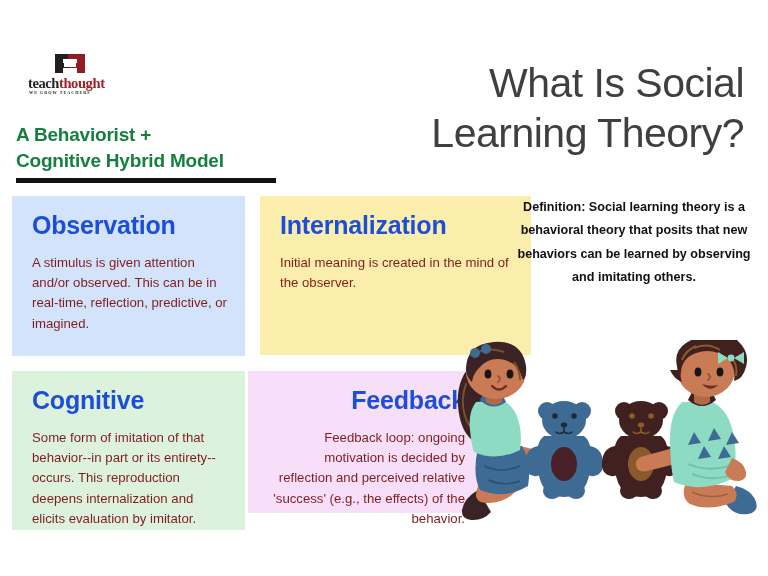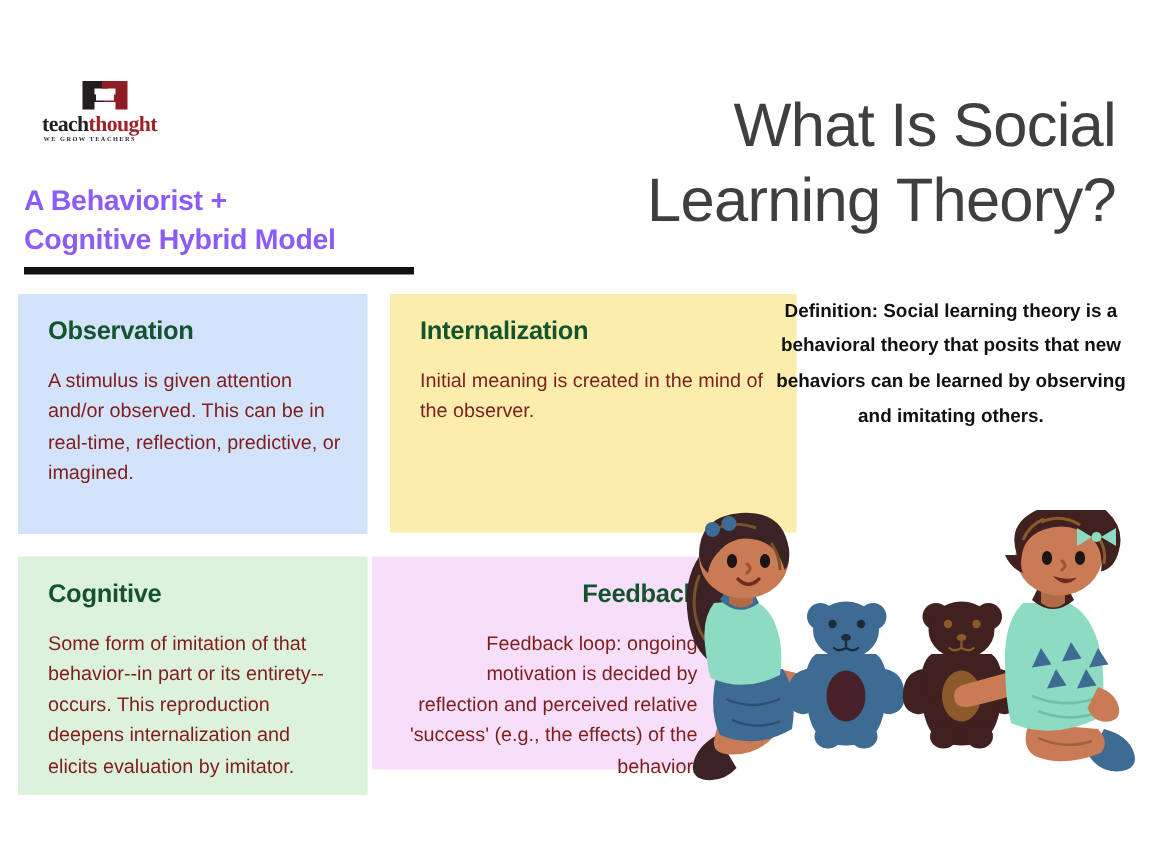--- a/index.html
+++ b/index.html
@@ -73,42 +73,42 @@
 
   
   .subtitle {
     position: absolute;
     left: 16px;
     top: 122px;
     width: 300px;
     font-size: 19px;
     line-height: 1.35;
     font-weight: bold;
-    color: #8b5cf6;
+    color: #15803d;
     letter-spacing: -0.2px;
   }
   .rule {
     position: absolute;
     left: 16px;
     top: 178px;
     width: 260px;
     height: 5px;
     background: #111111;
   }
 
   
   .card {
     position: absolute;
     box-sizing: border-box;
     padding: 16px 16px 14px 20px;
   }
   .card-title {
-    font-size: 17px;
-    font-weight: bold;
-    color: #14532d;
+    font-size: 25px;
+    font-weight: bold;
+    color: #1d4ed8;
     letter-spacing: -0.2px;
     margin: 0 0 13px 0;
     line-height: 1.1;
   }
   .card-body {
     font-size: 13.2px;
     line-height: 1.55;
     color: #7f1d1d;
     margin: 0;
   }

